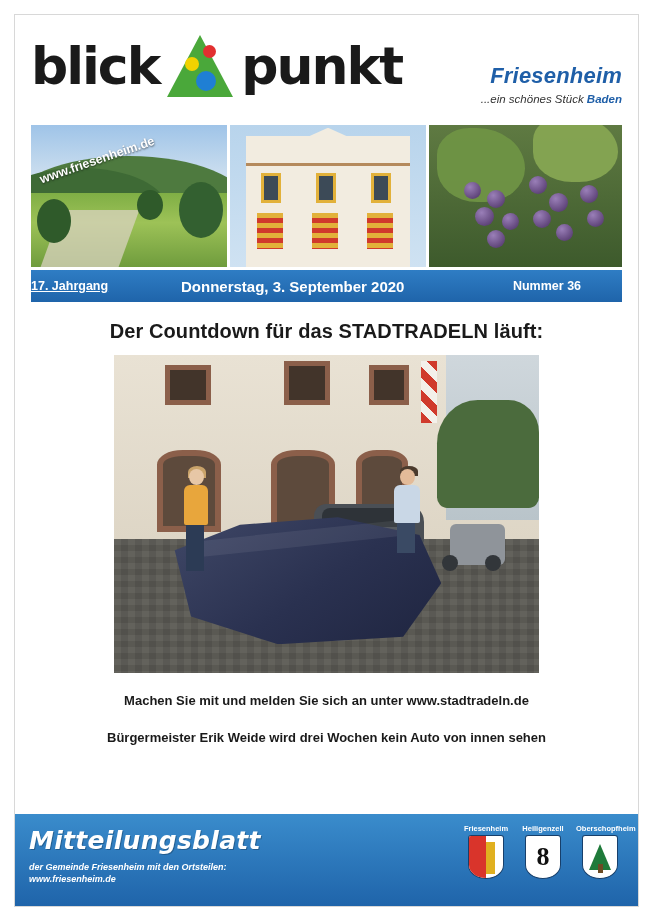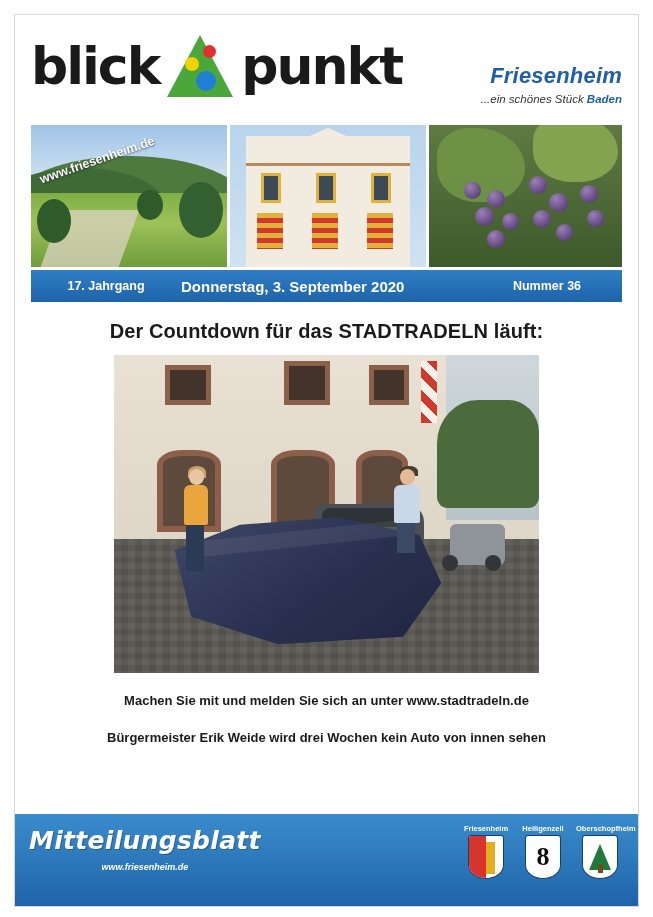--- a/index.html
+++ b/index.html
@@ -148,21 +148,21 @@
   .bluebar {
     margin: 3px 16px 0 16px;
     height: 32px;
     background: linear-gradient(#2f7dc4, #1f64aa);
     color: #ffffff;
     display: flex;
     align-items: center;
     font-size: 12.5px;
     font-weight: bold;
   }
-  .bb-left { width: 150px; text-align: center; }
+  .bb-left { width: 150px; text-align: left; text-decoration: underline; }
   .bb-center { flex: 1; font-size: 15px; }
   .bb-right { width: 150px; text-align: center; }
 
   
   .headline {
     text-align: center;
     font-size: 20px;
     font-weight: bold;
     color: #1a1a1a;
     margin: 18px 20px 12px 20px;
@@ -233,21 +233,21 @@
   .footer {
     position: absolute;
     left: 0; right: 0; bottom: 0;
     height: 92px;
     background: linear-gradient(#3a8ccc, #1f64aa);
     color: #ffffff;
     display: flex;
     align-items: flex-start;
     padding: 8px 14px 0 14px;
   }
-  .footer-left { padding-top: 4px; text-align: center; }
+  .footer-left { padding-top: 4px; }
   .ft-title {
     font-family: "DejaVu Sans", sans-serif;
     font-weight: bold; font-style: italic;
     font-size: 25px;
     letter-spacing: .3px;
     text-shadow: 1px 1px 0 rgba(0,0,0,.25);
   }
   .ft-sub { font-size: 9px; font-weight: bold; font-style: italic; margin-top: 6px; line-height: 1.35; }
   .crests { margin-left: auto; display: flex; gap: 9px; padding-top: 2px; }
   .crest { width: 48px; text-align: center; }
@@ -378,20 +378,21 @@
       </span>
     </div>
 
     <div class="caption caption2">Machen Sie mit und melden Sie sich an unter www.stadtradeln.de</div>
     <div class="caption">Bürgermeister Erik Weide wird drei Wochen kein Auto von innen sehen</div>
 
     <div class="footer">
       <div class="footer-left">
         <div class="ft-title">Mitteilungsblatt</div>
         <div class="ft-sub">
+          <div>der Gemeinde Friesenheim mit den Ortsteilen:</div>
           <div>www.friesenheim.de</div>
         </div>
       </div>
       <div class="crests">
 
         <div class="crest">
           <div class="crest-name">Friesenheim</div>
           <div class="shield sh-white">
             <span class="sh-halfred"></span>
             <span class="sh-bar"></span>

